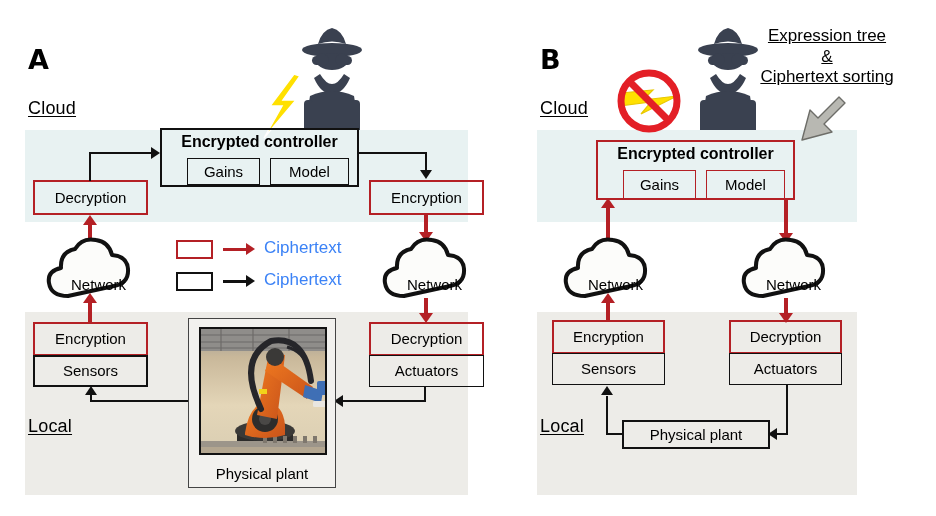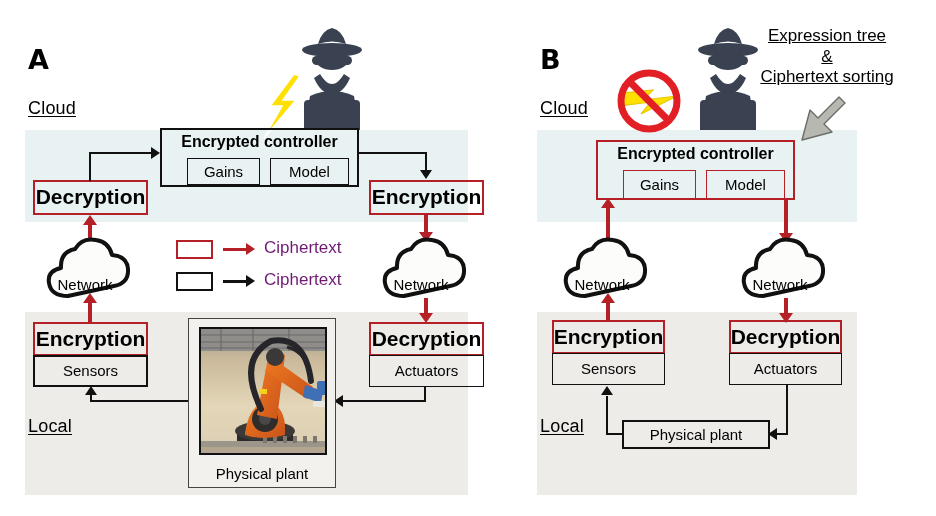--- a/index.html
+++ b/index.html
@@ -22,21 +22,21 @@
                 font-family:"DejaVu Sans", sans-serif;}
 
   
   .nbox{position:absolute;box-sizing:border-box;display:flex;
         align-items:center;justify-content:center;text-align:center;
         background:transparent;color:#000;line-height:1.05;}
   .bk{border:2.5px solid #111;}
   .rd{border:2.5px solid #b42025;}
   .bk-thin{border:1.6px solid #111;}
   .rd-thin{border:1.6px solid #b42025;}
-  .lbl-b{font-weight:bold;font-size:21px;}
+  .lbl-b{font-weight:normal;font-size:15px;}
   .lbl-n{font-weight:normal;font-size:15px;}
 
   
   .ctrlbox{position:absolute;box-sizing:border-box;display:block;}
   .ctrlbox .ct{position:absolute;left:0;right:0;top:3px;text-align:center;
                font-weight:bold;font-size:16px;color:#000;}
 
   
   .ln{position:absolute;background:#111;}
   .lnr{position:absolute;background:#b42025;}
@@ -46,24 +46,24 @@
   .ah-dn-b{border-left:6px solid transparent;border-right:6px solid transparent;border-top:9px solid #111;}
   .ah-up-b{border-left:6px solid transparent;border-right:6px solid transparent;border-bottom:9px solid #111;}
   .ah-rt-b{border-top:6px solid transparent;border-bottom:6px solid transparent;border-left:9px solid #111;}
   .ah-lf-b{border-top:6px solid transparent;border-bottom:6px solid transparent;border-right:9px solid #111;}
   .ah-dn-r{border-left:7px solid transparent;border-right:7px solid transparent;border-top:10px solid #b42025;}
   .ah-up-r{border-left:7px solid transparent;border-right:7px solid transparent;border-bottom:10px solid #b42025;}
   .ah-rt-r{border-top:6px solid transparent;border-bottom:6px solid transparent;border-left:9px solid #b42025;}
 
   
   .cloud{position:absolute;}
-  .cloud .cl-txt{position:absolute;left:0;right:12px;bottom:9px;text-align:center;
+  .cloud .cl-txt{position:absolute;left:0;right:12px;bottom:9px;text-align:right;
                  font-size:15px;color:#000;}
   .lg-rect{position:absolute;box-sizing:border-box;}
-  .lg-txt{position:absolute;font-size:17px;color:#701a75;white-space:nowrap;}
+  .lg-txt{position:absolute;font-size:17px;color:#3b82f6;white-space:nowrap;}
 
   
   .anno{position:absolute;text-align:center;font-size:17px;color:#000;
         line-height:1.22;font-family:"Liberation Sans", sans-serif;}
 
   
   .photo-frame{position:absolute;box-sizing:border-box;border:1.8px solid #444;
                background:#f2f1ee;}
   .photo-inner{position:absolute;box-sizing:border-box;border:2.5px solid #111;
                overflow:hidden;background:#cdbca6;}

